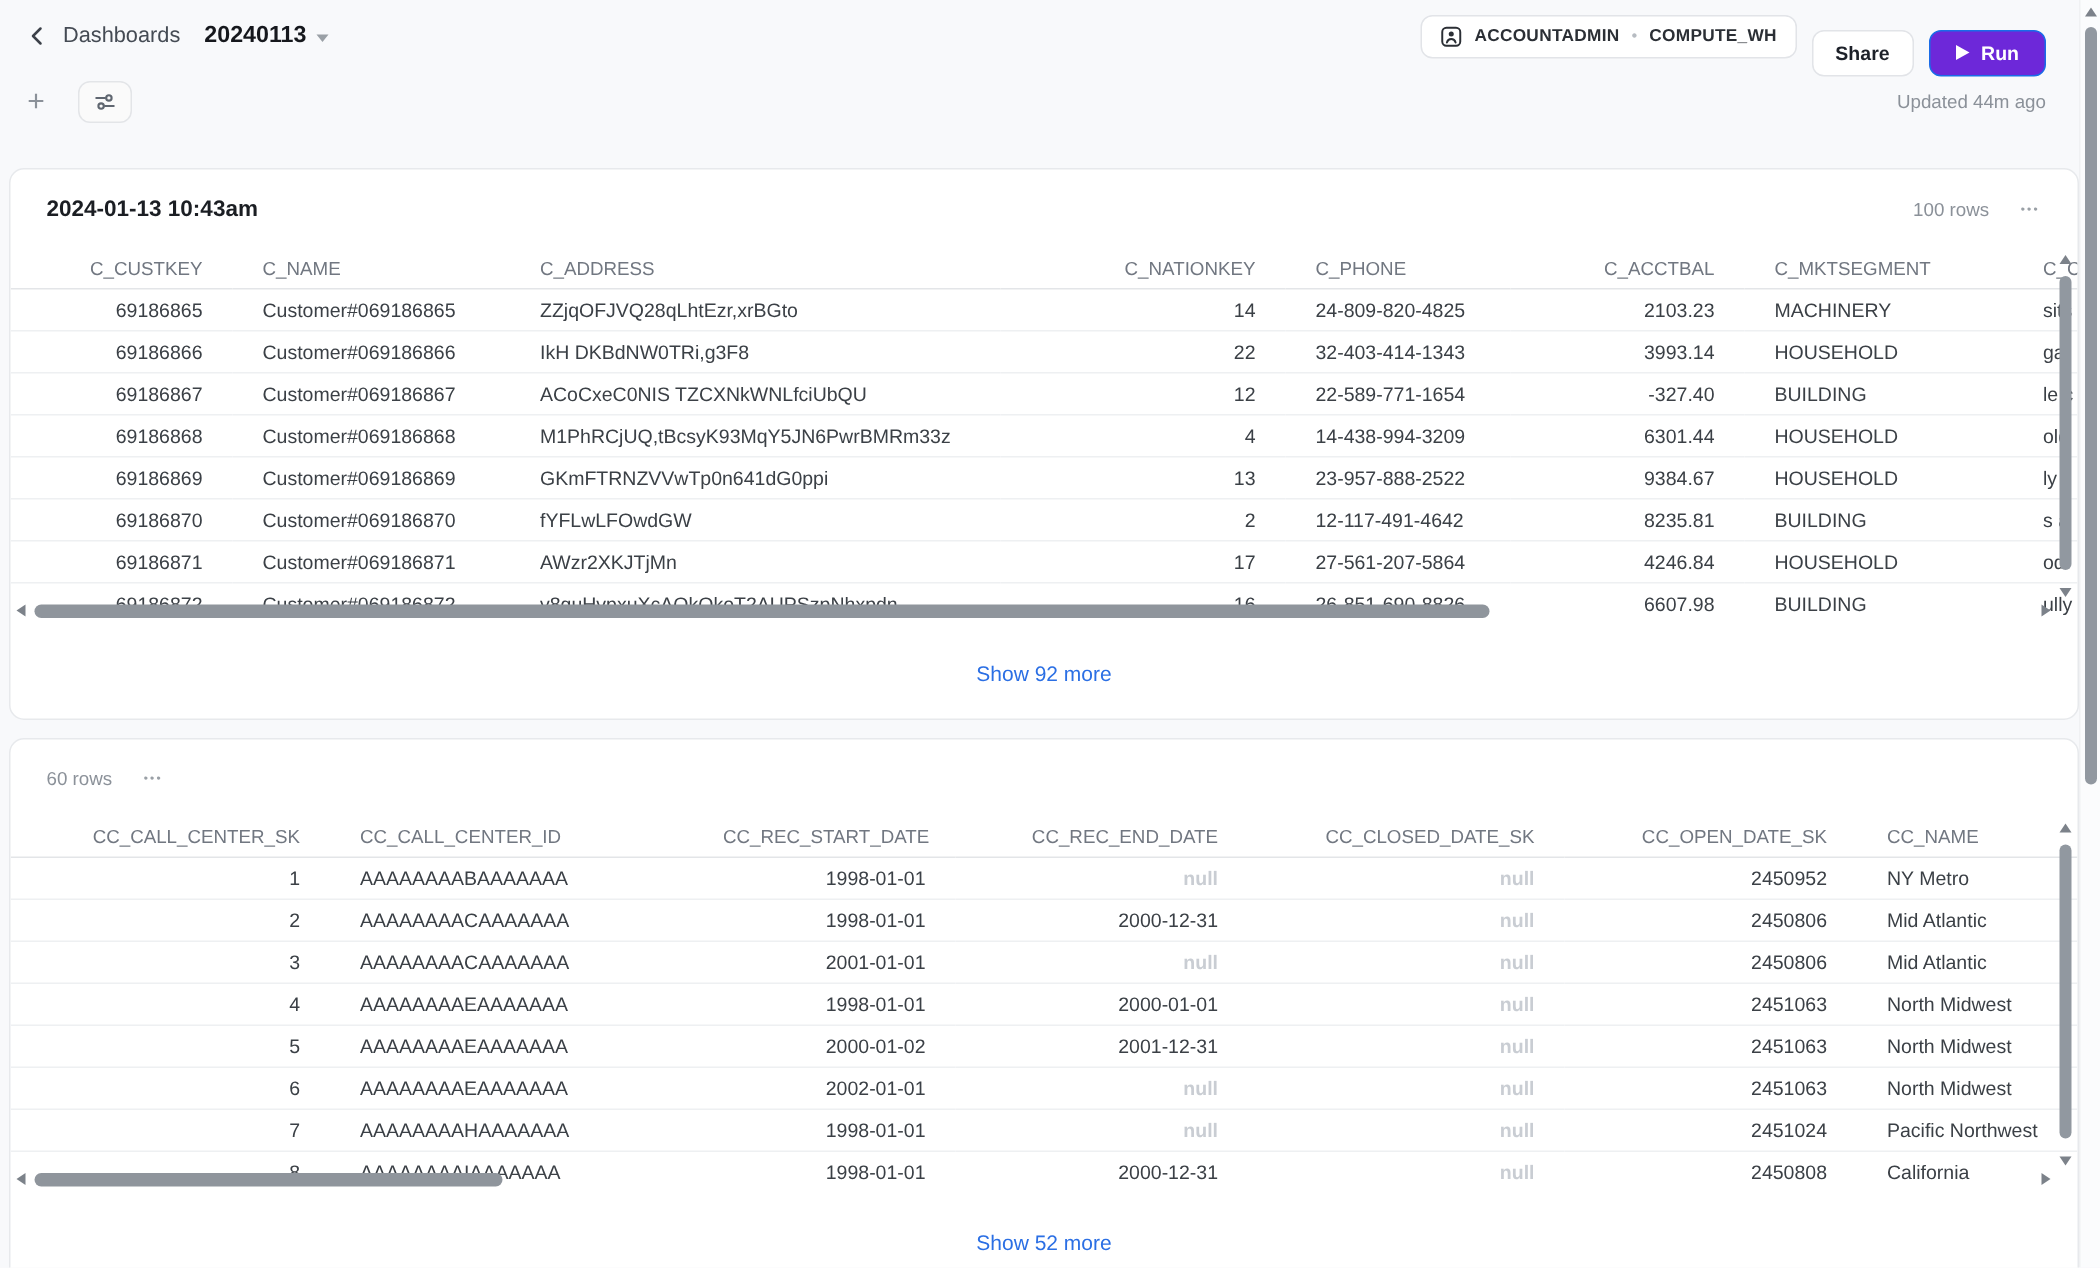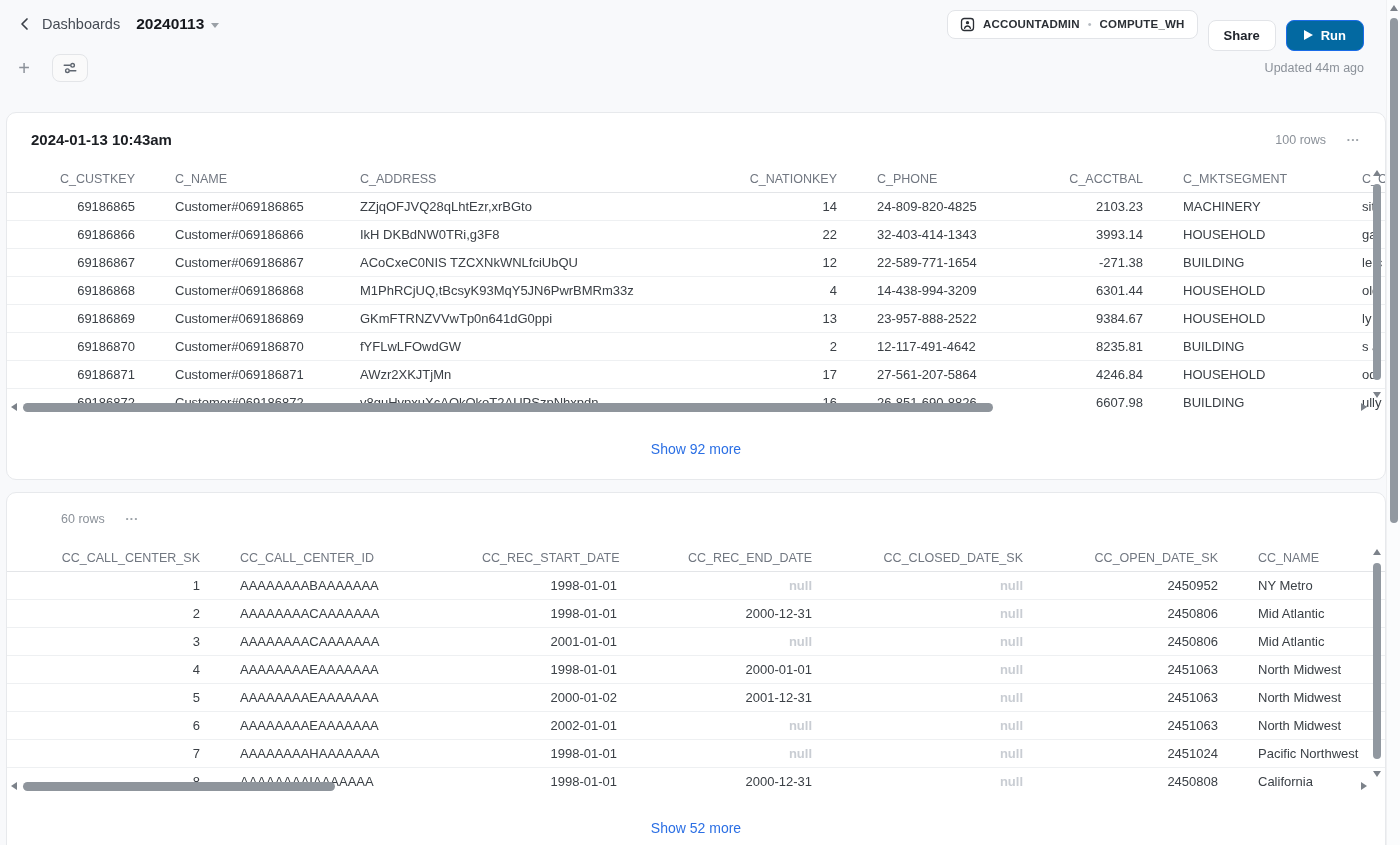--- a/index.html
+++ b/index.html
@@ -15,35 +15,35 @@
   .topbar { height:48px; display:flex; align-items:center; padding:0 36px 0 14px; }
   .back-btn { display:flex; align-items:center; justify-content:center; width:22px; height:22px; cursor:pointer; }
   .crumb { font-size:14.5px; color:#454b54; margin-left:6px; cursor:pointer; }
   .dash-title { font-size:15.5px; font-weight:700; color:#16181d; margin-left:16px; cursor:pointer; display:flex; align-items:center; }
   .caret-down { width:0; height:0; border-left:4px solid transparent; border-right:4px solid transparent; border-top:5px solid #9aa0a6; margin-left:7px; margin-top:2px; }
   .top-right { margin-left:auto; display:flex; align-items:center; gap:10px; }
   .context-pill { display:flex; align-items:center; gap:8px; border:1px solid #e2e4e8; background:#fff; border-radius:8px; padding:6px 12px; cursor:pointer; }
   .context-pill .lbl { font-size:11.5px; font-weight:700; color:#2b2f35; letter-spacing:.2px; }
   .pill-dot { color:#b7bcc2; font-size:11px; }
   .btn { border:1px solid #e2e4e8; background:#fff; border-radius:8px; padding:7px 15px; font-size:13px; font-weight:700; color:#1d2129; cursor:pointer; font-family:inherit; display:flex; align-items:center; gap:8px;margin-top:22px; }
-  .btn.run { background:#0369a1; border-color:#1a6ce8; color:#fff; padding:7px 17px; }
+  .btn.run { background:#6d28d9; border-color:#1a6ce8; color:#fff; padding:7px 17px; }
   .play-tri { width:0; height:0; border-left:9px solid #fff; border-top:5.5px solid transparent; border-bottom:5.5px solid transparent; }
 
   
   .toolbar { height:40px; display:flex; align-items:center; padding:0 36px 0 12px; }
   .plus-btn { font-size:20px; color:#8b9199; width:24px; text-align:center; cursor:pointer; line-height:20px; }
   .filter-btn { margin-left:16px; width:36px; height:28px; border:1px solid #e3e5e8; background:#fafafa; border-radius:8px; display:flex; align-items:center; justify-content:center; cursor:pointer; }
   .updated { margin-left:auto; font-size:12.5px; color:#8b9199; }
 
   
   .content { margin-top:24px; }
   .card { background:#fff; border:1px solid #e7e9ec; border-radius:10px; margin:0 14px 12px 6px; overflow:hidden; }
   .card-header { display:flex; align-items:center; padding:18px 24px 0 24px; }
   .tile-title { font-size:15px; font-weight:700; color:#1b1e23; flex:1; }
-  .rows-count { font-size:12.5px; color:#8b9199;margin-left:30px; }
+  .rows-count { font-size:12.5px; color:#8b9199; }
   .more-menu { margin-left:20px; font-size:8px; letter-spacing:1.5px; color:#9aa0a6; cursor:pointer; line-height:10px; padding:3px 1px; }
 
   .table-wrap { position:relative; height:248px; overflow:hidden; margin-top:18px; }
   table.grid { border-collapse:collapse; table-layout:fixed; }
   .grid th, .grid td { padding:0 20px; white-space:nowrap; overflow:hidden; font-weight:400; }
   .grid th { height:26px; font-size:12.5px; color:#717781; border-bottom:1px solid #e3e5e8; }
   .grid td { height:28px; font-size:13px; color:#3b4046; border-bottom:1px solid #eef0f2; }
   .grid .left { text-align:left; }
   .grid .right { text-align:right; }
   .grid td.nullv { color:#c9cdd3;font-weight:bold; }
@@ -168,21 +168,21 @@
               <td class="right">3993.14</td>
               <td class="left">HOUSEHOLD</td>
               <td class="left">ga</td>
             </tr>
             <tr>
               <td class="right">69186867</td>
               <td class="left">Customer#069186867</td>
               <td class="left">ACoCxeC0NIS TZCXNkWNLfciUbQU</td>
               <td class="right">12</td>
               <td class="left">22-589-771-1654</td>
-              <td class="right">-271.38</td>
+              <td class="right">-327.40</td>
               <td class="left">BUILDING</td>
               <td class="left">le c</td>
             </tr>
             <tr>
               <td class="right">69186868</td>
               <td class="left">Customer#069186868</td>
               <td class="left">M1PhRCjUQ,tBcsyK93MqY5JN6PwrBMRm33z</td>
               <td class="right">4</td>
               <td class="left">14-438-994-3209</td>
               <td class="right">6301.44</td>

